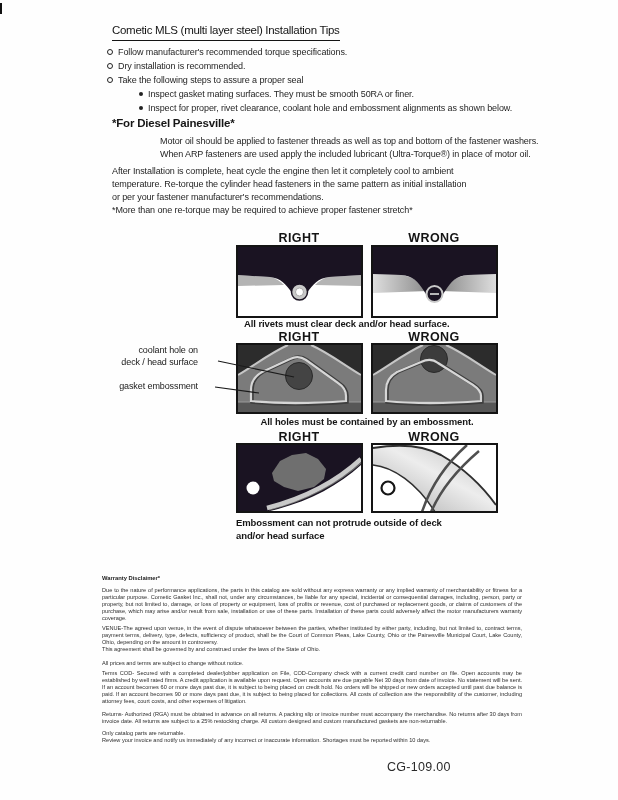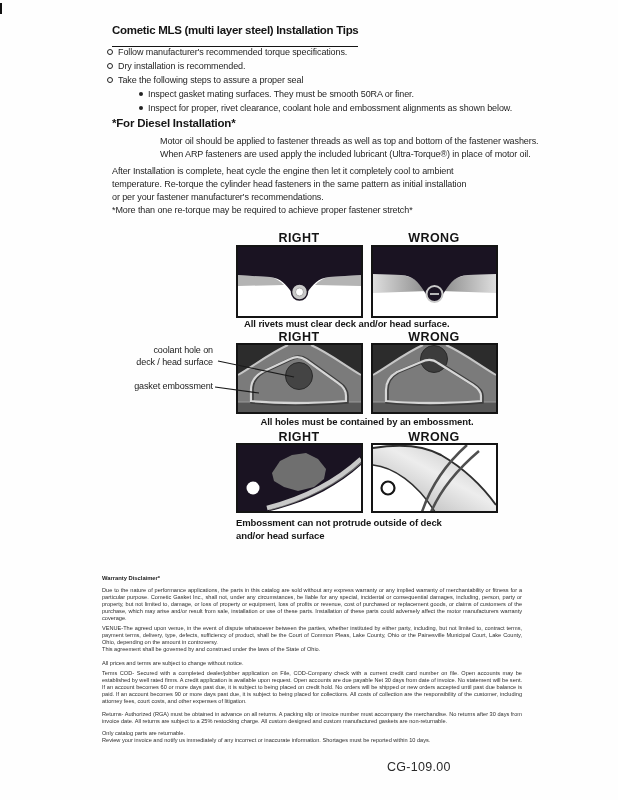--- a/index.html
+++ b/index.html
@@ -1,41 +1,41 @@
 <!DOCTYPE html>
 <html><head>
 <meta charset="utf-8">
 <style>
   html,body{margin:0;padding:0;background:#fff;}
   .page{position:relative;width:618px;height:800px;background:#fefefe;overflow:hidden;
         font-family:"Liberation Sans","DejaVu Sans",sans-serif;color:#1f1f1f;}
   .scan-artifact{position:absolute;left:0;top:3px;width:2px;height:11px;background:#111;}
 
-  .title{position:absolute;left:112px;top:24px;font-size:11.5px;font-weight:bold;
-         letter-spacing:-0.3px;color:#141414;border-bottom:1.5px solid #141414;padding-bottom:10px;}
+  .title{position:absolute;left:112px;top:24px;font-size:11.5px;font-weight:normal;
+         letter-spacing:-0.3px;color:#141414;border-bottom:1.5px solid #141414;padding-bottom:4px;}
 
   .bullets{position:absolute;left:107px;top:45px;font-size:9px;letter-spacing:-0.1px;}
   .b-line{display:flex;align-items:center;height:14px;white-space:nowrap;}
   .b-line.sub{margin-left:32px;}
   .ob{width:4px;height:4px;border:1px solid #222;border-radius:50%;display:inline-block;
       margin-right:5px;flex:0 0 auto;}
   .fb{width:4px;height:4px;background:#222;border-radius:50%;display:inline-block;
       margin-right:5px;flex:0 0 auto;}
 
   .diesel-heading{position:absolute;left:112px;top:117px;font-size:11.5px;font-weight:bold;
                   letter-spacing:-0.2px;color:#161616;}
   .para{position:absolute;left:112px;font-size:9px;letter-spacing:-0.1px;line-height:13.2px;
         white-space:nowrap;}
 
   .dg-label{position:absolute;transform:translateX(-50%);font-size:12.5px;font-weight:bold;
             letter-spacing:0.4px;color:#141414;}
   .dg-box{position:absolute;width:127px;}
   .dg-caption{position:absolute;font-size:9.5px;font-weight:bold;letter-spacing:-0.1px;
               color:#161616;line-height:12.5px;white-space:nowrap;}
-  .callout{position:absolute;left:63px;width:150px;text-align:right;font-size:9px;
+  .callout{position:absolute;left:48px;width:150px;text-align:right;font-size:9px;
            letter-spacing:-0.1px;line-height:11.5px;color:#1a1a1a;}
   .leader-svg{position:absolute;left:0;top:0;pointer-events:none;}
 
   .fineprint{position:absolute;left:102px;width:420px;font-size:5.6px;line-height:6.9px;
              color:#2e2e2e;text-align:justify;letter-spacing:0;}
   .fineprint.nojust{text-align:left;}
   .fp-head{position:absolute;left:102px;font-size:5.8px;font-weight:bold;color:#222;}
 
   .footer-code{position:absolute;left:387px;top:760px;font-size:12.5px;letter-spacing:0.3px;color:#2a2a2a;}
 </style>
@@ -64,21 +64,21 @@
     <div class="b-line sub">
       <span class="fb"></span>
       <span>Inspect gasket mating surfaces.  They must be smooth 50RA or finer.</span>
     </div>
     <div class="b-line sub">
       <span class="fb"></span>
       <span>Inspect for proper, rivet clearance, coolant hole and embossment alignments as shown below.</span>
     </div>
   </div>
 
-  <div class="diesel-heading">*For Diesel Installation*</div>
+  <div class="diesel-heading">*For Diesel Painesville*</div>
 
   <div class="para" style="top:135px;margin-left:48px;">
     <div>Motor oil should be applied to fastener threads as well as top and bottom of the fastener washers.</div>
     <div>When ARP fasteners are used apply the included lubricant (Ultra-Torque®) in place of motor oil.</div>
   </div>
 
   <div class="para" style="top:204px;">*More than one re-torque may be required to achieve proper fastener stretch*</div>
 
   <div class="para" style="top:165px;">
     <div>After Installation is complete, heat cycle the engine then let it completely cool to ambient</div>

